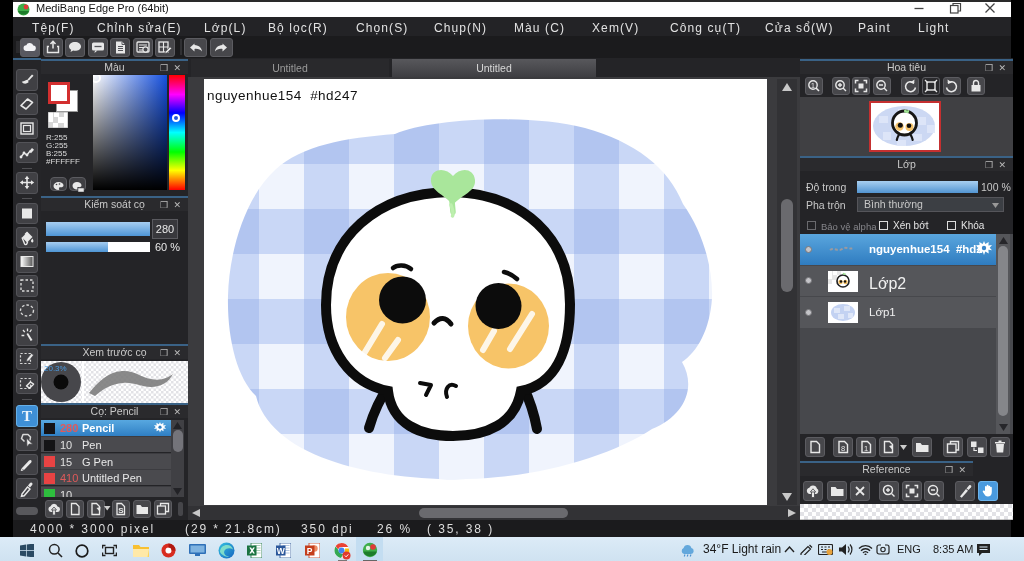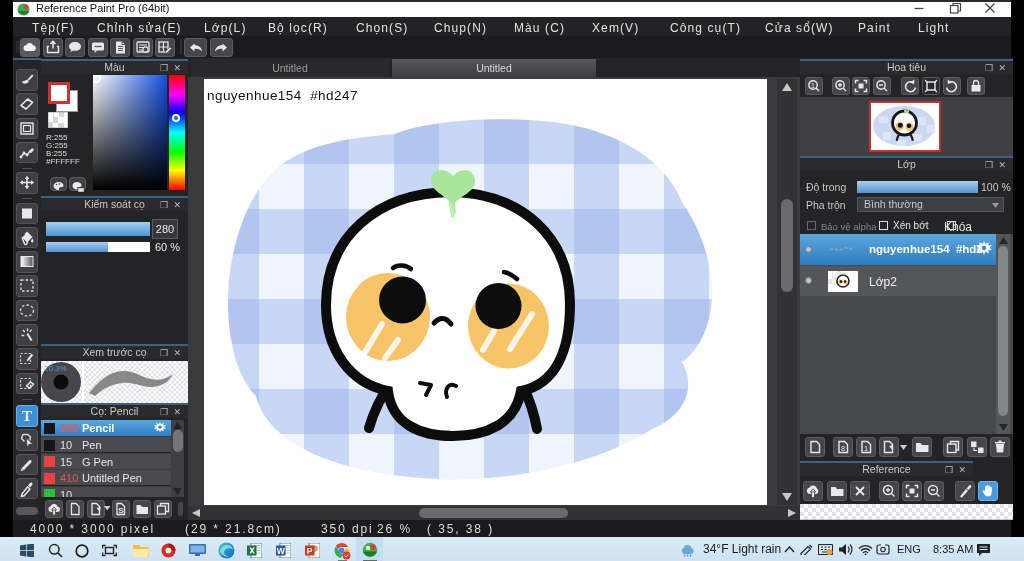--- a/index.html
+++ b/index.html
@@ -36,21 +36,21 @@
 
 #taskbar{left:0;top:537px;width:1024px;height:24px;background:linear-gradient(#dcebf7,#cfe2f1);}
 </style></head>
 <body>
 <div class="abs" id="titlebar"></div>
 <svg class="abs" style="left:17px;top:3px" width="13" height="13">
     <circle cx="6.5" cy="6.5" r="6" fill="#3fae49"></circle>
     <path d="M1 8a6 6 0 0 0 11 0z" fill="#1d7c2a"></path>
     <circle cx="9" cy="4" r="2.4" fill="#e03a3a"></circle>
   </svg>
-<div class="abs" id="titletext">Reference Paint Pro (64bit)</div>
+<div class="abs" id="titletext">MediBang Edge Pro (64bit)</div>
 <svg class="abs" style="left:913px;top:3px" width="12" height="12">
     <path d="M1.5 5.5h9" stroke="#444" stroke-width="1.3"></path>
   </svg>
 <svg class="abs" style="left:949px;top:2px" width="13" height="13">
     <rect x="1.5" y="3.5" width="7.5" height="7.5" fill="#fff" stroke="#444" stroke-width="1.2"></rect>
     <path d="M4 3.5V1.5h7.5V9H9" fill="none" stroke="#444" stroke-width="1.2"></path>
   </svg>
 <svg class="abs" style="left:984px;top:2px" width="12" height="12">
     <path d="m1.5 1.5 9 9M10.5 1.5l-9 9" stroke="#444" stroke-width="1.3"></path>
   </svg>
@@ -420,21 +420,21 @@
 <div class="abs" style="left:181px;top:123px;font-size:10.5px;color:#c8c8c8;white-space:nowrap">100 %</div>
 <div class="abs" style="left:6px;top:141px;font-size:10.5px;color:#c8c8c8">Pha trộn</div>
 <div class="abs" style="left:57px;top:139px;width:147px;height:15px;background:#3c3f44;border:1px solid #55555a;font-size:10.5px;color:#c8c8c8;line-height:13px;padding-left:6px">Bình thường<svg class="abs" style="right:4px;top:5px" width="7" height="5">
           <path d="M0 0h7L3.5 5z" fill="#999"></path>
         </svg></div>
 <div class="abs" style="left:7px;top:163px;width:9px;height:9px;border:1.4px solid #6a6a6e"></div>
 <div class="abs" style="left:21px;top:162.5px;font-size:9.5px;color:#85858a;white-space:nowrap">Bảo vệ alpha</div>
 <div class="abs" style="left:79px;top:163px;width:9px;height:9px;border:1.4px solid #ddd"></div>
 <div class="abs" style="left:93px;top:162px;font-size:10px;color:#e4e4e4;white-space:nowrap">Xén bớt</div>
 <div class="abs" style="left:147px;top:163px;width:9px;height:9px;border:1.4px solid #ddd"></div>
-<div class="abs" style="left:144px;top:162px;font-size:12px;color:#e4e4e4;white-space:nowrap">Khóa</div>
+<div class="abs" style="left:161px;top:162px;font-size:10px;color:#e4e4e4;white-space:nowrap">Khóa</div>
 <div class="abs" style="left:0;top:176px;width:213px;height:200px;background:#47484c">
  <div class="abs" style="left:0;top:0;width:196px;height:30.5px;background:linear-gradient(#5aa6de,#2f7cc0)">
    <span class="abs" style="left:5px;top:11.5px;width:7px;height:7px;border-radius:50%;background:#c4c4c8;border:1px solid #77777b"></span>
    <svg class="abs" style="left:29px;top:12px" width="30" height="7">
             <path d="M1 4c4-3 8 2 12-1s8 1 12-1" stroke="#9a9aa0" stroke-width="2" fill="none" stroke-dasharray="3 2"></path>
           </svg>
    <span class="abs" style="left:69px;top:9px;font-size:11.5px;font-weight:bold;color:#fff">nguyenhue154&nbsp; #hd2</span>
    <svg class="abs" style="left:176px;top:7px" width="16" height="16">
             <path d="M8 0 9.3 3 12.7 1 12.4 4.6 16 4l-2.3 2.7L16 9.2l-3.6-.4.3 3.6-3.4-1.9L8 14l-1.3-3.5-3.4 1.9.3-3.6-3.6.4 2.3-2.5L0 4l3.6.6L3.3 1 6.7 3z" fill="#fff"></path>
             <circle cx="8" cy="7" r="2.2" fill="#3a85c8"></circle>
@@ -446,21 +446,30 @@
             <rect width="30" height="21" fill="#fff"></rect>
             <path d="M0 0h4v4H4v4H0v5h4v-4h4v4h5v-4H9V4h4V0H9v4H5V0z" fill="#ddd" opacity=".7"></path>
             <rect x="16" width="14" height="21" fill="#fff"></rect>
             <circle cx="15" cy="10" r="6" fill="#fff" stroke="#222" stroke-width="1.6"></circle>
             <circle cx="12.5" cy="11" r="2.2" fill="#f2bd5e"></circle>
             <circle cx="17.5" cy="11" r="2.2" fill="#f2bd5e"></circle>
             <circle cx="13" cy="10.5" r="1.3" fill="#111"></circle>
             <circle cx="17" cy="10.5" r="1.2" fill="#111"></circle>
             <path d="M15 3.5c-1-1.5 1-2.5 1.5-1 1-1 2 .5.5 1.5z" fill="#9fe293"></path>
           </svg>
-   <span class="abs" style="left:69px;top:9px;font-size:12px;color:#f0f0f0">Lớp2</span>
+   <span class="abs" style="left:69px;top:9px;font-size:16px;color:#f0f0f0">Lớp2</span>
+ </div>
+ <div class="abs" style="left:0;top:63px;width:196px;height:30.5px;background:#55565a">
+   <span class="abs" style="left:5px;top:11.5px;width:7px;height:7px;border-radius:50%;background:#c4c4c8;border:1px solid #77777b"></span>
+   <svg class="abs" style="left:28px;top:5px" width="30" height="21">
+            <rect width="30" height="21" fill="#fff"></rect>
+            <ellipse cx="15" cy="10.5" rx="12" ry="8.5" fill="#c3d2f2"></ellipse>
+            <path d="M6 6h6v5H6zM16 4h6v5h-6zM10 12h6v5h-6zM20 11h5v5h-5z" fill="#dfe7f8"></path>
+          </svg>
+   <span class="abs" style="left:69px;top:9px;font-size:11.5px;color:#f0f0f0">Lớp1</span>
  </div>
  <div class="abs" style="left:196px;top:0;width:14px;height:200px;background:#55565a">
   <svg class="abs" style="left:2.5px;top:3px" width="9" height="7">
             <path d="M4.5 0 9 7H0z" fill="#26262a"></path>
           </svg>
   <div class="abs" style="left:2px;top:12px;width:10px;height:170px;background:#85868a;border-radius:5px"></div>
   <svg class="abs" style="left:2.5px;top:190px" width="9" height="7">
             <path d="M4.5 7 9 0H0z" fill="#26262a"></path>
           </svg>
  </div>
@@ -542,21 +551,21 @@
             <rect width="4" height="4" fill="#e2e2e6"></rect>
             <rect x="4" y="4" width="4" height="4" fill="#e2e2e6"></rect>
           </pattern>
         </defs>
       </svg>
   </div>
 </div>
 <div class="abs" id="statusbar">
 <span style="left:17px">4000 * 3000 pixel</span>
 <span style="left:172px">(29 * 21.8cm)</span>
-<span style="left:308px">350 dpi</span>
+<span style="left:288px">350 dpi</span>
 <span style="left:364px">26 %</span>
 <span style="left:414px">( 35, 38 )</span>
 </div>
 <div class="abs" id="taskbar">
 <svg class="abs" style="left:20px;top:7px" width="14" height="13">
       <path d="M0 1.5 6 .6v5.6H0zM6.7.5 14 -.5v6.7H6.7zM0 6.9h6v5.6l-6-.9zM6.7 6.9H14v6.6l-7.3-1z" fill="#2b4a63"></path>
     </svg>
 <svg class="abs" style="left:48px;top:6px" width="15" height="15">
       <circle cx="6.3" cy="6.3" r="4.8" fill="none" stroke="#222" stroke-width="1.5"></circle>
       <path d="m10 10 4 4" stroke="#222" stroke-width="1.6"></path>

